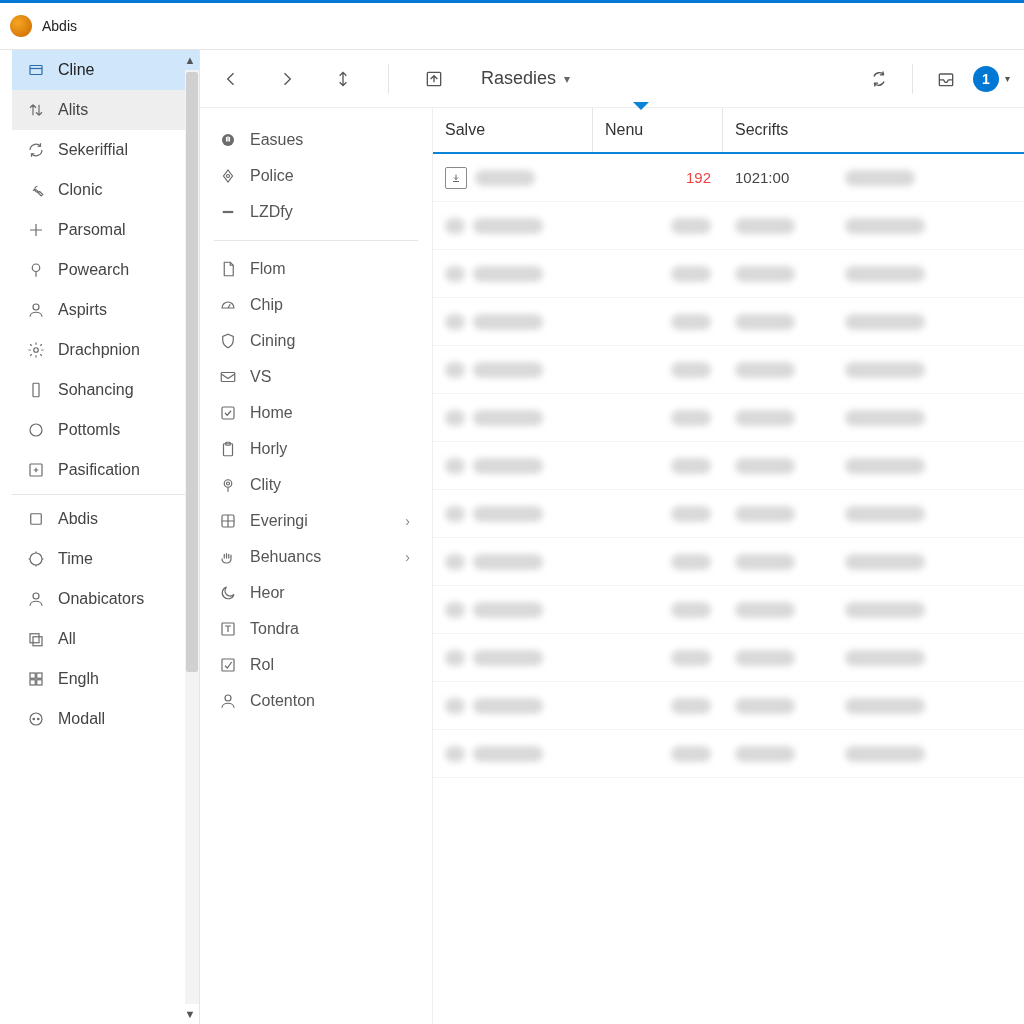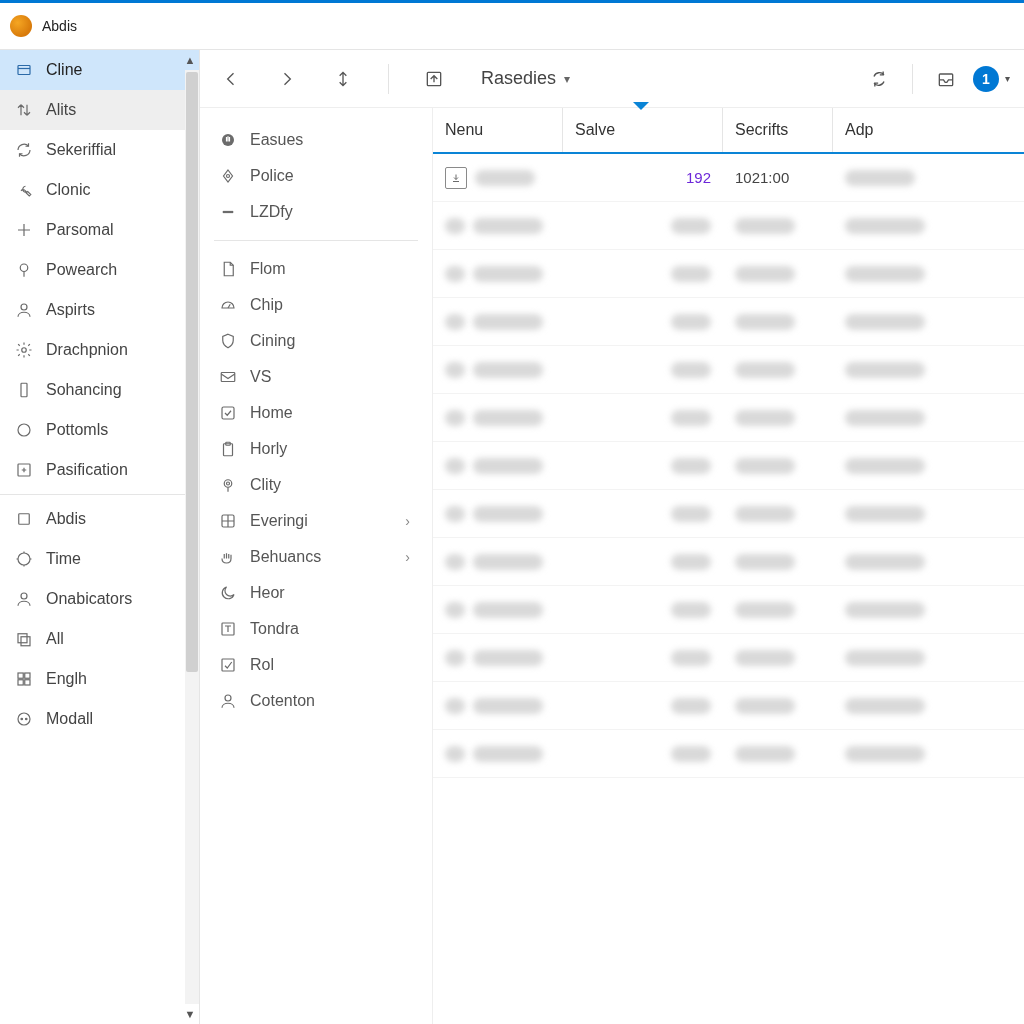--- a/index.html
+++ b/index.html
@@ -34,20 +34,21 @@
   min-height: 0;
 }
 
 .sidebar {
   width: 200px;
   border-right: 1px solid #e5e5e5;
   display: flex;
   flex-direction: column;
   background: #fff;
   position: relative;
+  padding-left: 12px;
 }
 .sidebar-scroll {
   overflow-y: auto;
   flex: 1;
 }
 .sb-item {
   display: flex;
   align-items: center;
   gap: 12px;
   padding: 10px 14px;
@@ -168,21 +169,21 @@
   border-right: 8px solid transparent;
   border-top: 8px solid #0a84d6;
 }
 .tbody { flex: 1; overflow-y: auto; }
 .trow {
   display: flex; height: 48px; align-items: center;
   border-bottom: 1px solid #f3f3f3;
 }
 .td { padding: 0 12px; display: flex; align-items: center; gap: 8px; }
 .td.c1 { width: 160px; }
-.td.c2 { width: 130px; justify-content: flex-end; color: #6d28d9; }
+.td.c2 { width: 130px; justify-content: flex-end; color: #ef4444; }
 .td.c3 { width: 110px; color: #444; }
 .td.c4 { flex: 1; }
 .file-icon {
   width: 22px; height: 22px;
   display: flex; align-items: center; justify-content: center;
   color: #6b6b6b;
   border: 1.5px solid #8a8a8a;
   border-radius: 2px;
 }
 .file-icon svg { width: 12px; height: 12px; fill: none; stroke: currentColor; stroke-width: 2; }
@@ -671,24 +672,23 @@
                 <use href="#i-person"></use>
               </svg>
             </span>
             <span>Cotenton</span>
           </div>
         </div>
 
       <div class="table-wrap">
         <div class="thead">
           <div class="sort-marker"></div>
+          <div class="th c1">Salve</div>
           <div class="th c2">Nenu</div>
-          <div class="th c1">Salve</div>
           <div class="th c3">Secrifts</div>
-          <div class="th c4">Adp</div>
         </div>
         <div class="tbody" id="tbody">
             <div class="trow">
               <div class="td c1">
                 <span class="file-icon">
                   <svg>
                     <use href="#i-arrowfile"></use>
                   </svg>
                 </span>
                 <div class="blur-pill" style="width:60px"></div>

